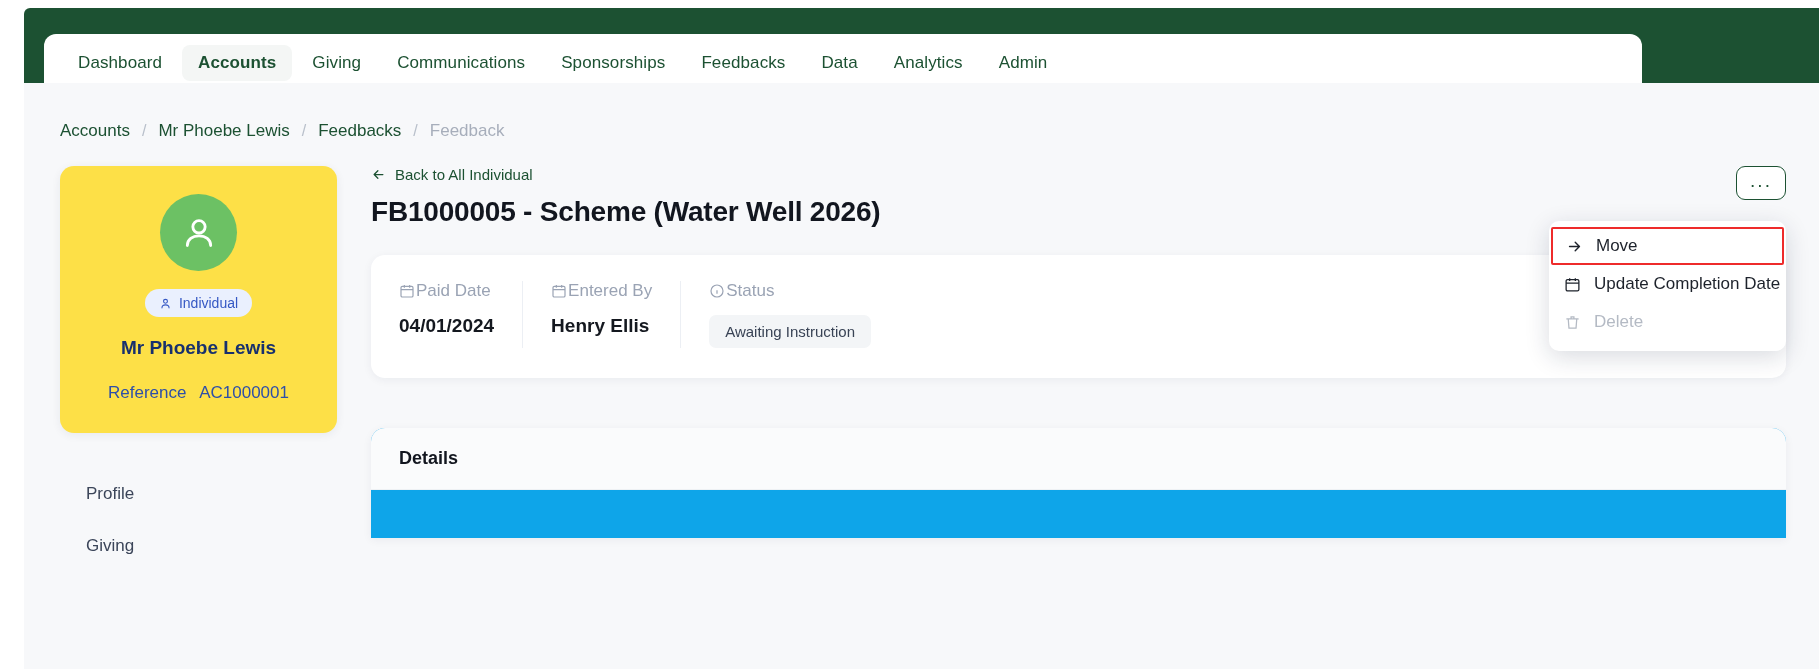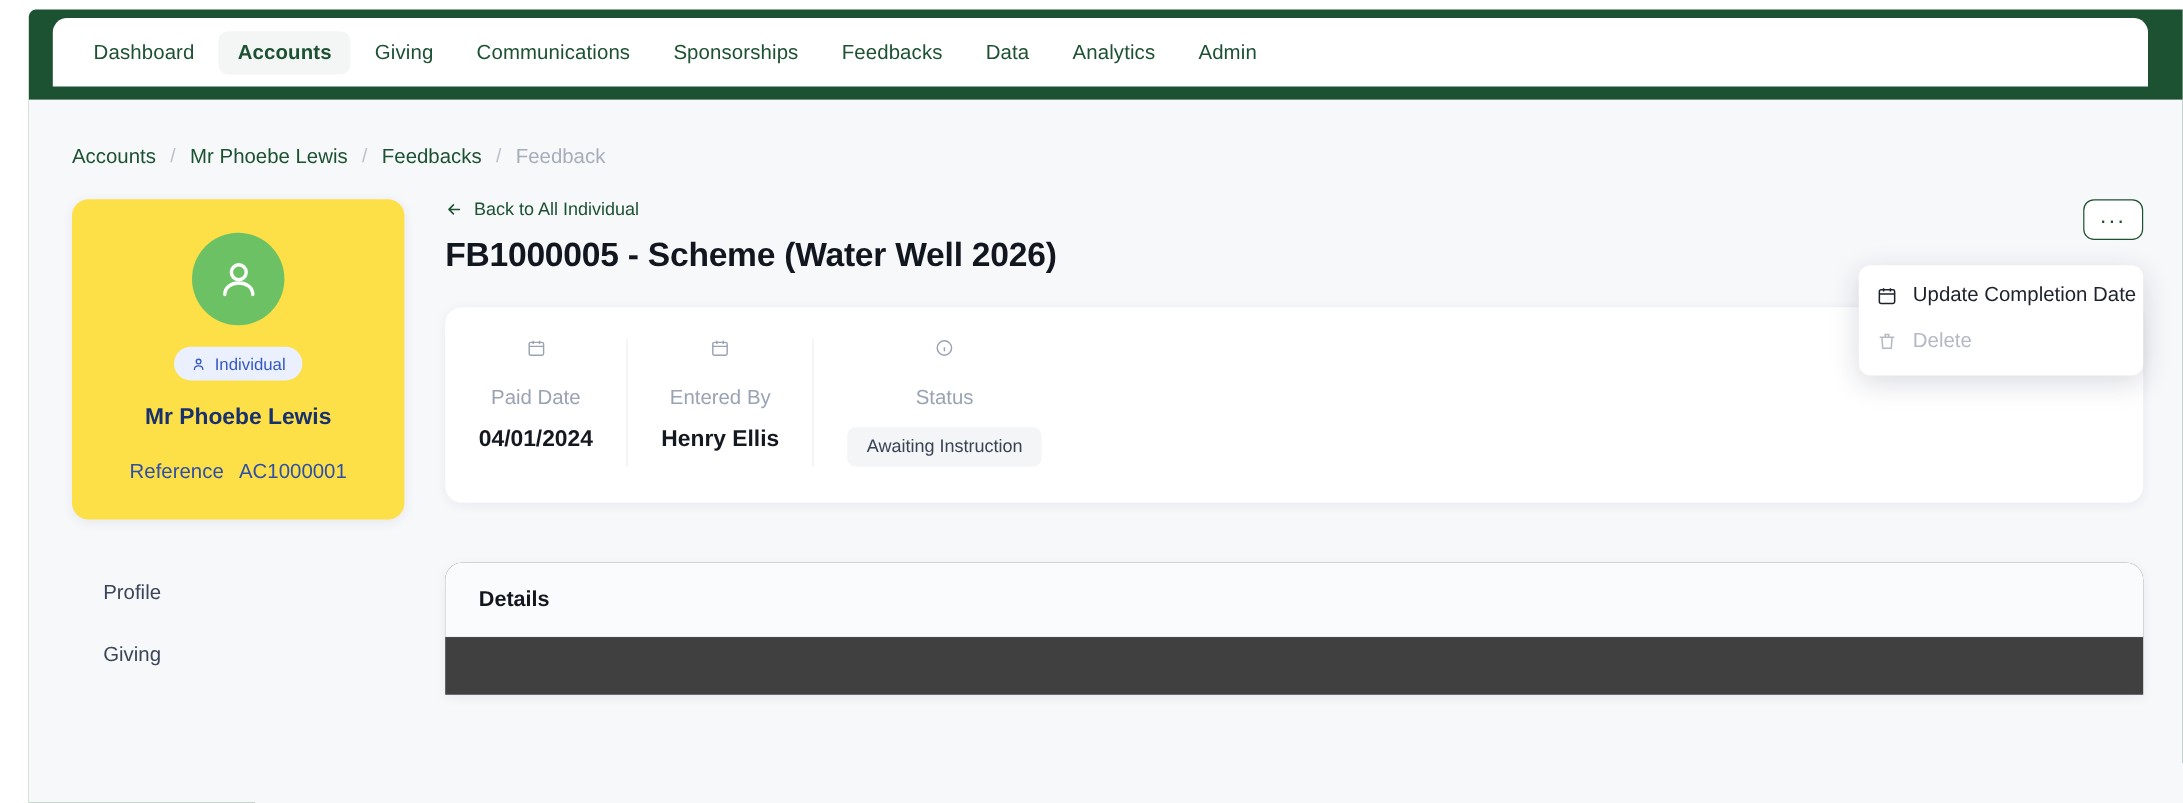--- a/index.html
+++ b/index.html
@@ -20,22 +20,22 @@
     position: absolute;
     left: 24px; top: 8px;
     width: 1795px; height: 661px;
     background: #1c5132;
     border-radius: 6px 0 0 0;
   }
 
   
   .navbar {
     position: absolute;
-    left: 44px; top: 15px;
-    width: 1746px; height: 57px;
+    left: 44px; top: 34px;
+    width: 1598px; height: 57px;
     background: #ffffff;
     border-radius: 12px 12px 0 0;
     display: flex;
     align-items: center;
     padding: 0 24px 0 18px;
   }
   .nav-links { display: flex; align-items: center; gap: 4px; }
   .nav-link {
     font-size: 17px;
     color: #1c5132;
@@ -190,45 +190,44 @@
     border-radius: 14px;
     box-shadow: 0 2px 10px rgba(25,40,70,0.06);
     padding: 26px 28px 30px;
     display: flex;
     align-items: stretch;
   }
   .field { padding: 0 28px; }
   .field:first-child { padding-left: 0; }
   .field + .field { border-left: 1px solid #eceff4; }
   .field-label {
-    display: flex; align-items: center; gap: 24px;
+    display: flex; align-items: center; gap: 1px;
     color: #9aa3b4;
     font-size: 17px;
     margin-bottom: 14px;
-    flex-direction: column;
   }
   .field-value {
     font-size: 19px;
     font-weight: bold;
     color: #14181f;
   }
   .status-pill {
     display: inline-block;
     background: #f3f5f7;
     color: #394355;
     font-size: 15px;
     padding: 8px 16px;
     border-radius: 7px;
     font-weight: normal;
   }
 
   
   .details-card {
     margin-top: 50px;
-    background: #404040;
+    background: #0ea5e9;
     border-radius: 14px 14px 0 0;
     box-shadow: 0 2px 10px rgba(25,40,70,0.06);
     height: 110px;
   }
   .details-head {
     background: #fafbfc;
     border-radius: 14px 14px 0 0;
     padding: 20px 28px;
     font-size: 18px;
     font-weight: bold;
@@ -377,20 +376,28 @@
               <span class="status-pill">Awaiting Instruction</span>
             </div>
           </div>
         </div>
 
         <div class="details-card">
           <div class="details-head">Details</div>
         </div>
 
         <div class="dropdown">
+          <div class="menu-item highlight">
+            <span class="mi-icon">
+              <svg width="17" height="17" viewBox="0 0 24 24" fill="none" stroke="#1d222b" stroke-width="2" stroke-linecap="round" stroke-linejoin="round">
+                <path d="M5 12h14M13 6l6 6-6 6"></path>
+              </svg>
+            </span>
+            <span>Move</span>
+          </div>
 
 
           <div class="menu-item">
             <span class="mi-icon">
               <svg width="17" height="17" viewBox="0 0 24 24" fill="none" stroke="#1d222b" stroke-width="1.8">
                 <rect x="3" y="5" width="18" height="16" rx="2"></rect>
                   <path d="M3 10h18M8 3v4M16 3v4"></path>
               </svg>
             </span>
             <span>Update Completion Date</span>

